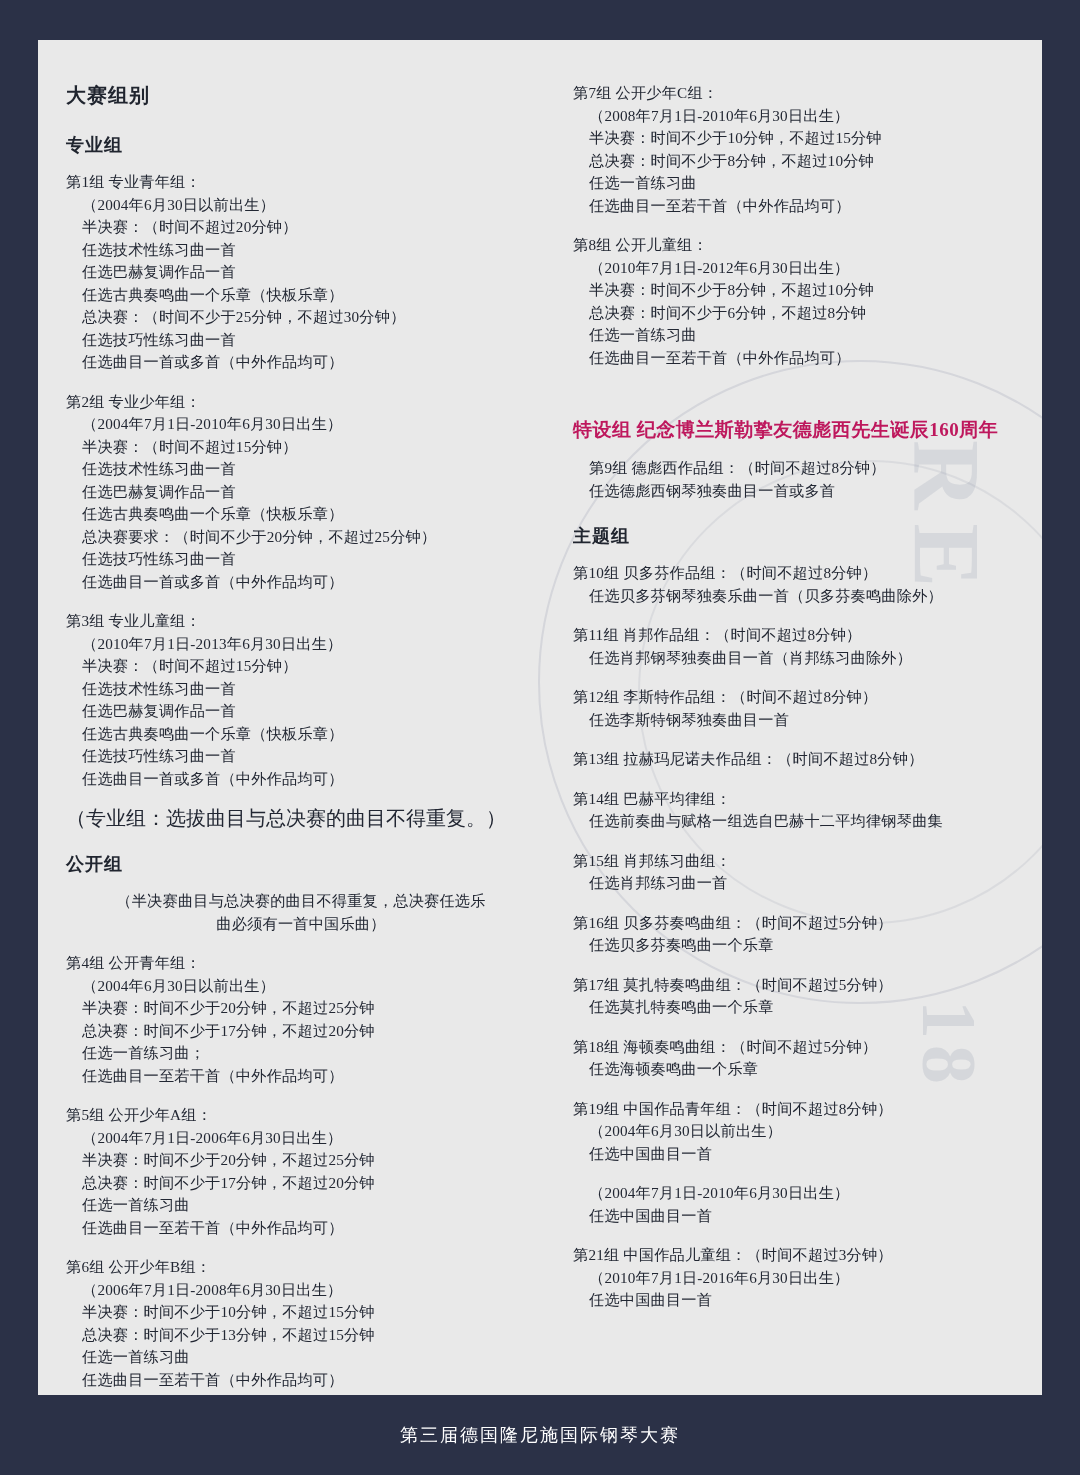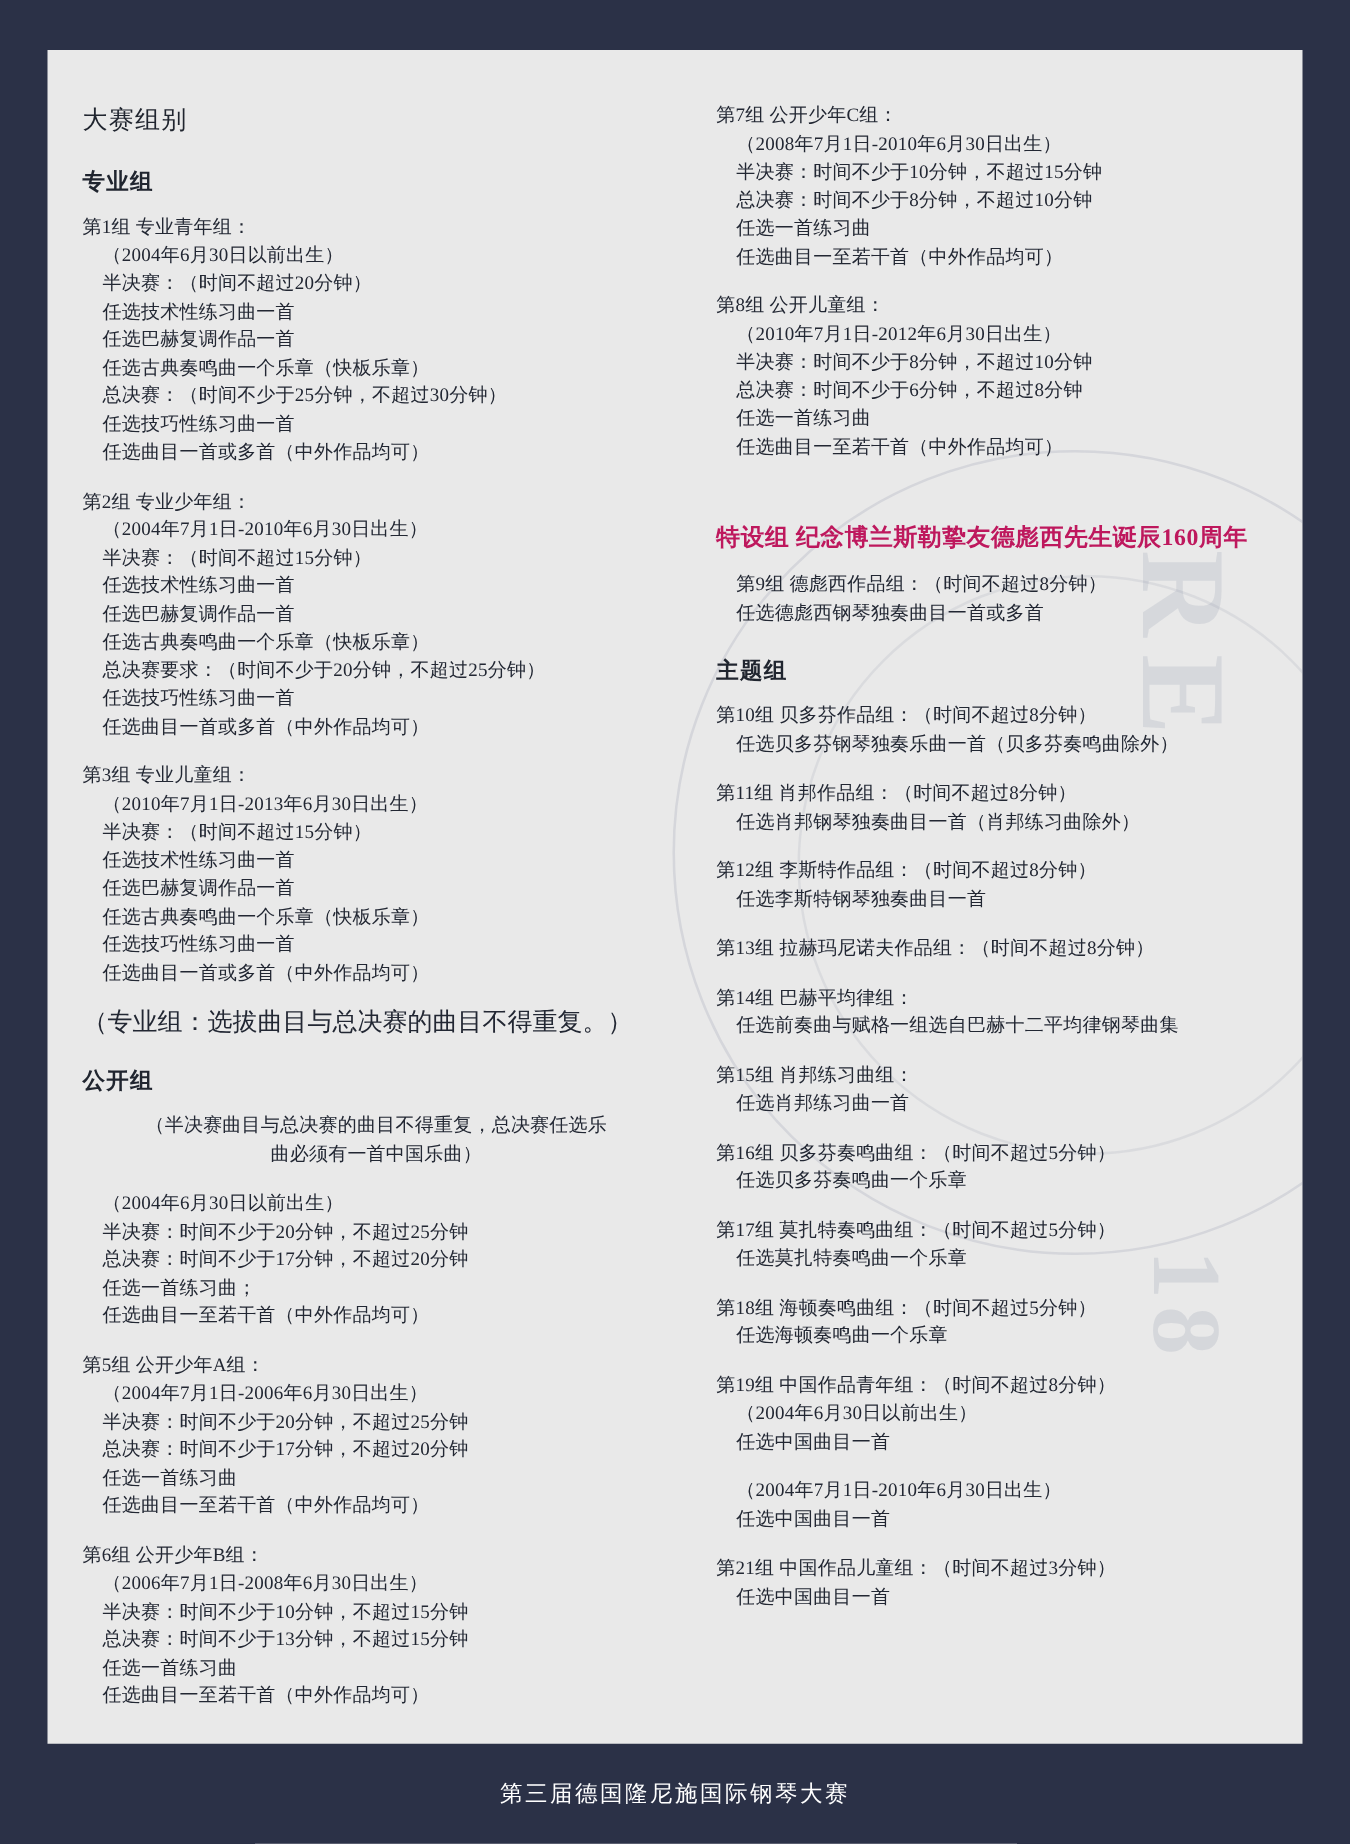--- a/index.html
+++ b/index.html
@@ -38,21 +38,21 @@
     writing-mode:vertical-rl;letter-spacing:6px;
   }
   .cols{
     position:absolute;left:0;top:0;width:100%;height:100%;
   }
   .col{position:absolute;top:42px;}
   .col-left{left:28px;width:470px;}
   .col-right{left:535px;width:445px;}
 
   .h1{
-    font-size:20px;font-weight:normal;color:#20252f;
+    font-size:20px;font-weight:bold;color:#20252f;
     margin:0 0 24px 0;letter-spacing:1px;
   }
   .h2{
     font-size:18px;font-weight:bold;color:#20252f;
     margin:22px 0 14px 0;letter-spacing:1px;
   }
   .h2.first{margin-top:0;}
   .h2-wide{
     font-size:19px;font-weight:bold;color:#be185d;
     margin:26px 0 14px 0;letter-spacing:0.5px;
@@ -124,20 +124,21 @@
       </div>
 
       <div class="note">（专业组：选拔曲目与总决赛的曲目不得重复。）</div>
 
       <div class="h2">公开组</div>
 
       <div class="line" style="margin-bottom:17px;text-align:center;">（半决赛曲目与总决赛的曲目不得重复，总决赛任选乐
 曲必须有一首中国乐曲）</div>
 
       <div class="block">
+        <div class="line">第4组 公开青年组：</div>
         <div class="line ind">（2004年6月30日以前出生）</div>
         <div class="line ind">半决赛：时间不少于20分钟，不超过25分钟</div>
         <div class="line ind">总决赛：时间不少于17分钟，不超过20分钟</div>
         <div class="line ind">任选一首练习曲；</div>
         <div class="line ind">任选曲目一至若干首（中外作品均可）</div>
       </div>
 
       <div class="block">
         <div class="line">第5组 公开少年A组：</div>
         <div class="line ind">（2004年7月1日-2006年6月30日出生）</div>
@@ -227,20 +228,21 @@
         <div class="line">第19组 中国作品青年组：（时间不超过8分钟）</div>
         <div class="line ind">（2004年6月30日以前出生）</div>
         <div class="line ind">任选中国曲目一首</div>
       </div>
       <div class="block">
         <div class="line ind">（2004年7月1日-2010年6月30日出生）</div>
         <div class="line ind">任选中国曲目一首</div>
       </div>
       <div class="block">
         <div class="line">第21组 中国作品儿童组：（时间不超过3分钟）</div>
+        <div class="line ind">（2010年7月1日-2016年6月30日出生）</div>
         <div class="line ind">任选中国曲目一首</div>
       </div>
 
     </div>
   </div>
 </div>
 
 <div class="footer">
   <span>第三届德国隆尼施国际钢琴大赛</span>
 </div>

